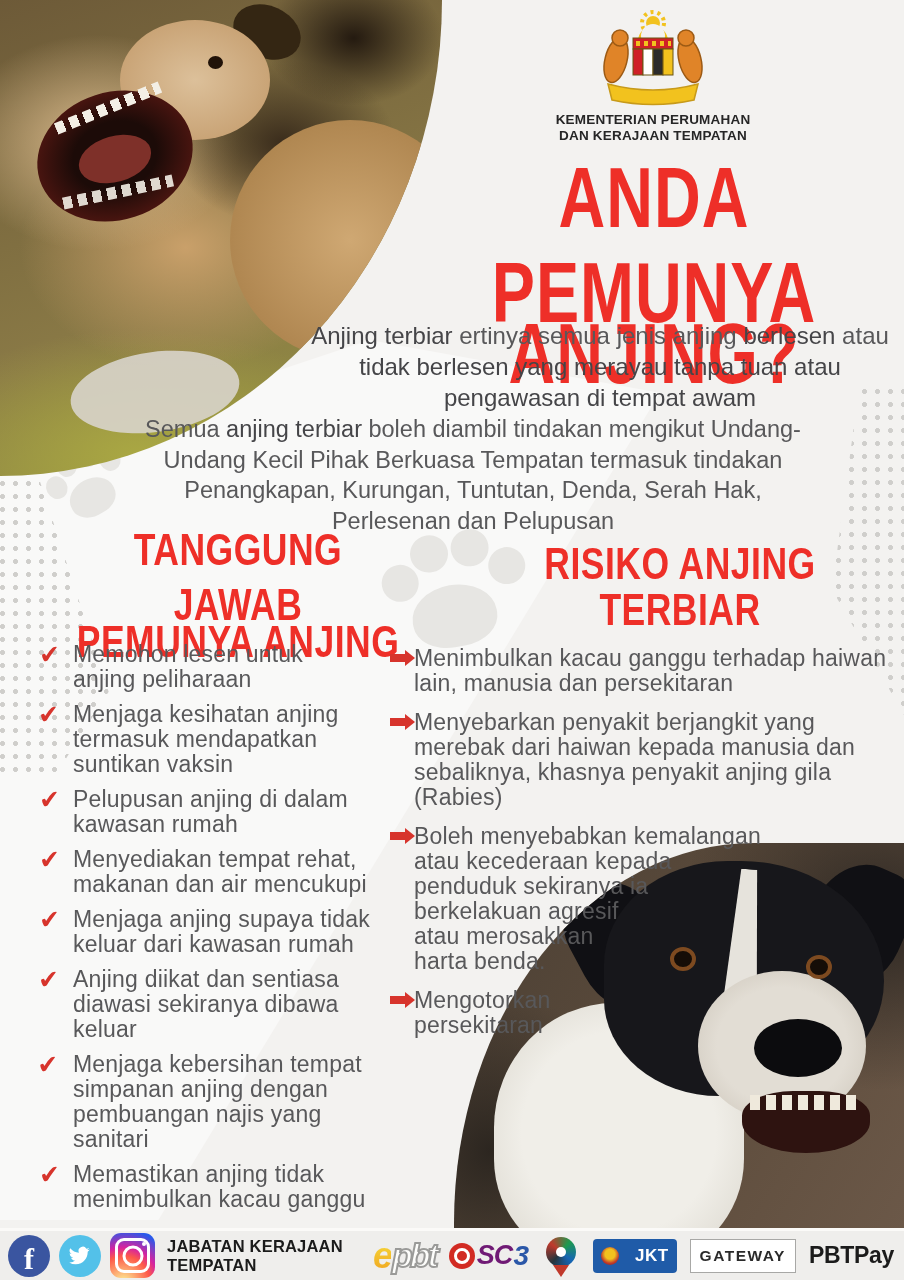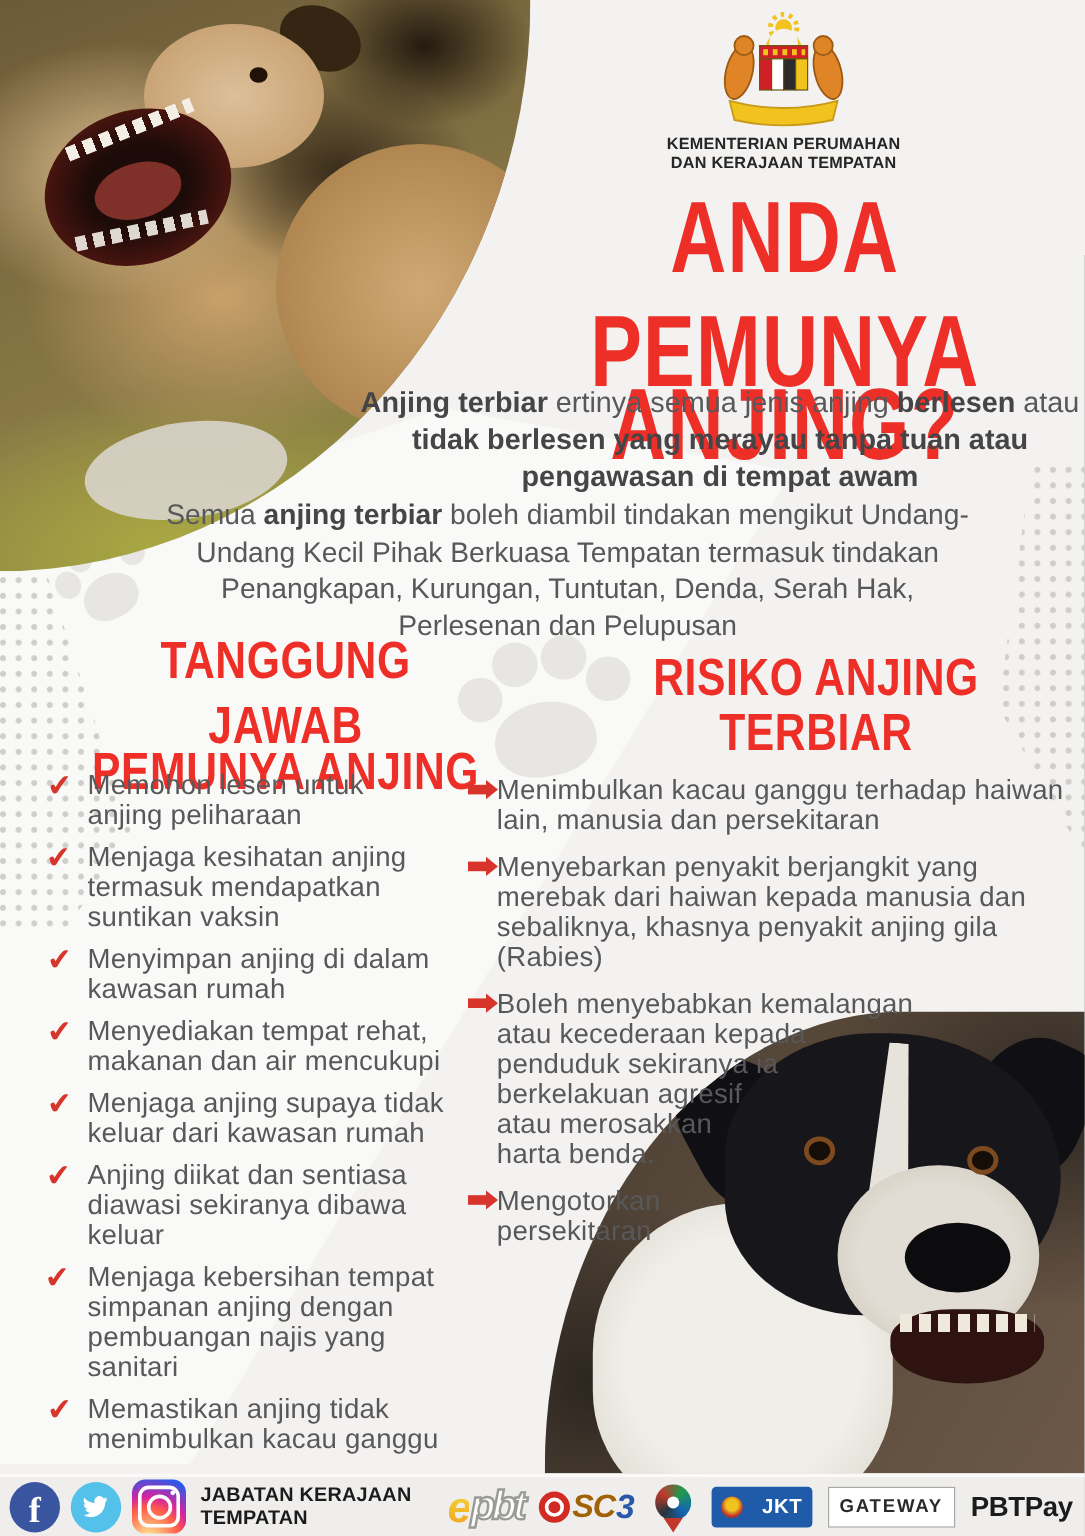--- a/index.html
+++ b/index.html
@@ -87,21 +87,21 @@
   .title{position:absolute;left:408px;top:150px;width:492px;text-align:center;z-index:3;color:var(--red)}
   .title .tl{font-size:66px;font-weight:800;letter-spacing:1px;line-height:74px;
     transform:scale(.98,1.28);transform-origin:center top}
   .title .tl + .tl{margin-top:8px}
 
   
   .para{position:absolute;z-index:3;text-align:center;color:var(--body)}
   .para .line{display:block}
   .def{left:292px;top:320px;width:616px;font-size:24px;line-height:31px}
   .law{left:62px;top:414px;width:822px;font-size:23.5px;line-height:30.5px}
-  .b{font-weight:bold;color:var(--bold)}
+  .b{font-weight:normal;color:var(--bold)}
   .i{}
 
   
   .col-head{position:absolute;z-index:3;text-align:center;color:var(--red);font-weight:800}
   .col-head .hl{font-size:37px;line-height:46px;letter-spacing:.5px;transform:scale(.96,1.18);transform-origin:center top}
   .head-left{left:62px;top:524px;width:352px}
   .head-right{left:498px;top:538px;width:364px}
 
   
   .resp-list{position:absolute;left:40px;top:642px;width:392px;list-style:none;z-index:3}
@@ -131,21 +131,21 @@
   .ig .igdot{position:absolute;right:9px;top:9px;width:4px;height:4px;background:#fff;border-radius:50%}
   .dept{margin-left:12px;font-size:16.5px;font-weight:bold;color:#1b1b1b;letter-spacing:.2px}
   .partners{margin-left:auto;display:flex;align-items:center;gap:13px;padding-right:2px}
   .epbt{font-style:italic;font-weight:800;letter-spacing:-2px;display:flex;align-items:center}
   .epbt .e{font-size:36px;background:linear-gradient(#f7e33d,#ef9d1e);-webkit-background-clip:text;
     background-clip:text;color:transparent;margin-right:1px}
   .epbt .rest{font-size:34px;color:#fdfdfb;-webkit-text-stroke:2px #9a9a98;letter-spacing:-3px}
   .osc{display:flex;align-items:center;gap:2px;font-style:italic;font-weight:800}
   .osc-disc{width:26px;height:26px;border-radius:50%;background:#d22b23;position:relative}
   .osc-disc::before{content:'';position:absolute;inset:5px;border:3px solid #fff;border-radius:50%}
-  .osc .sc{font-size:27px;color:#a16207;letter-spacing:-1px}
+  .osc .sc{font-size:27px;color:#701a75;letter-spacing:-1px}
   .osc .three{font-size:28px;color:#2b57a8;margin-left:-1px}
   .pin{position:relative;width:38px;height:42px}
   .pin-circle{position:absolute;left:4px;top:2px;width:30px;height:30px;border-radius:50%;
     background:conic-gradient(from 40deg,#1d9a4e,#1565b5,#27353d,#c0392b,#1d9a4e)}
   .pin-circle::before{content:'';position:absolute;left:50%;top:50%;width:10px;height:10px;background:#fff;
     border-radius:50%;transform:translate(-50%,-50%)}
   .pin-tail{position:absolute;left:11px;top:30px;border-left:8px solid transparent;border-right:8px solid transparent;
     border-top:12px solid #c0392b}
   .jkt{display:flex;align-items:center;background:#1f5ba8;border-radius:4px;height:34px;padding:0 8px;gap:16px}
   .jkt-crest{width:18px;height:18px;border-radius:50%;background:radial-gradient(circle at 50% 40%,#f2c21e 35%,#c0392b 65%,#7a1f17)}
@@ -249,21 +249,21 @@
 anjing peliharaan</span>
       </li>
       <li>
         <span class="check">✔</span>
         <span class="item-text">Menjaga kesihatan anjing
 termasuk mendapatkan
 suntikan vaksin</span>
       </li>
       <li>
         <span class="check">✔</span>
-        <span class="item-text">Menyimpan anjing di dalam
+        <span class="item-text">Pelupusan anjing di dalam
 kawasan rumah</span>
       </li>
       <li>
         <span class="check">✔</span>
         <span class="item-text">Menyediakan tempat rehat,
 makanan dan air mencukupi</span>
       </li>
       <li>
         <span class="check">✔</span>
         <span class="item-text">Menjaga anjing supaya tidak

